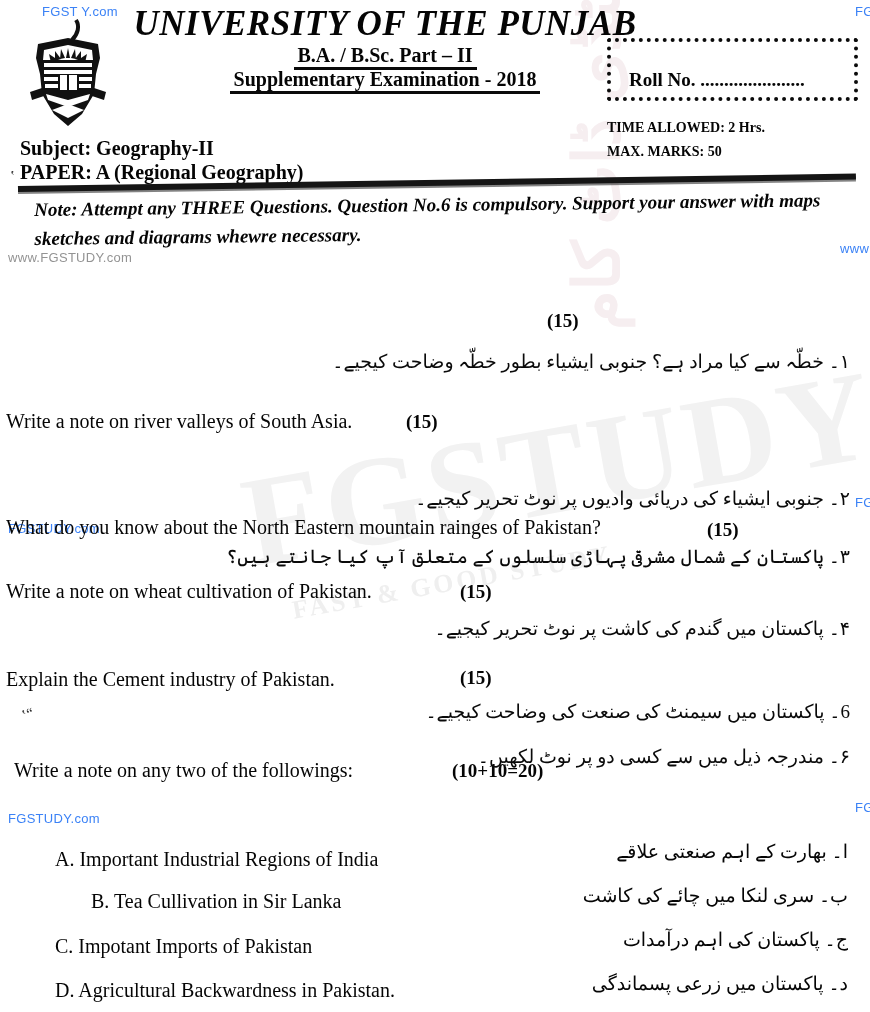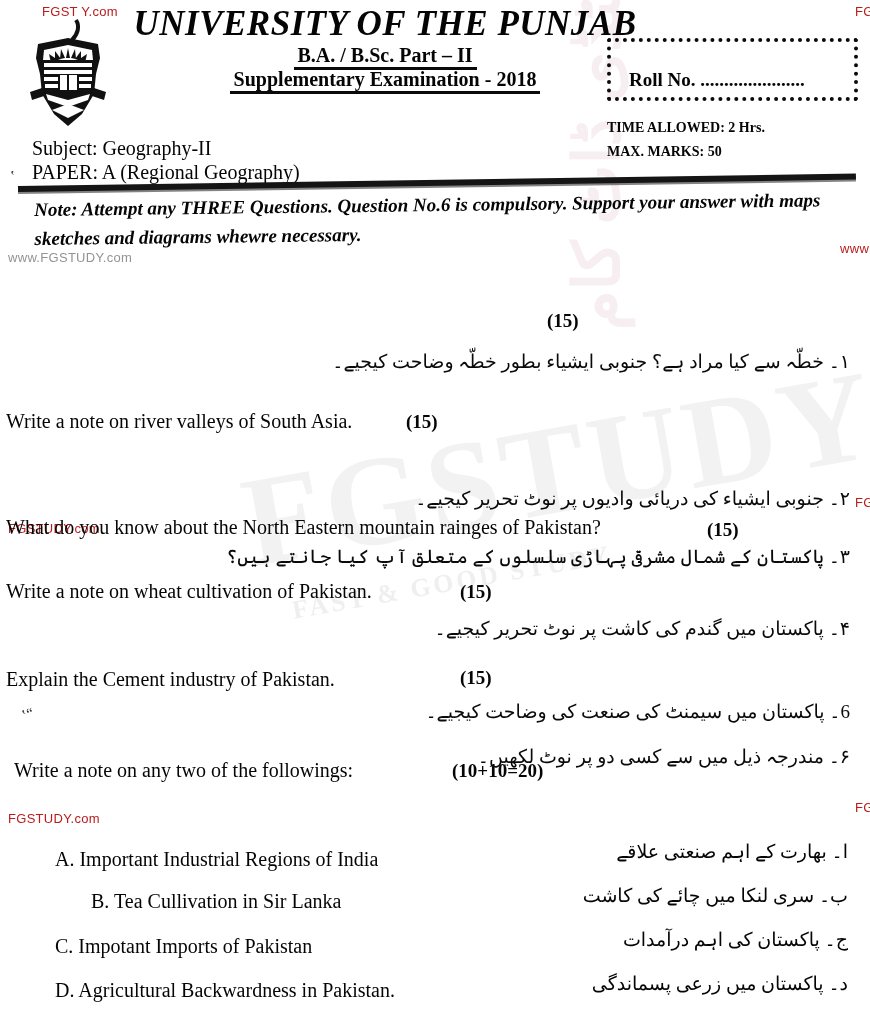--- a/index.html
+++ b/index.html
@@ -54,21 +54,21 @@
     font-weight: bold;
     color: #f6eef0;
     white-space: nowrap;
     transform: rotate(-90deg);
     transform-origin: left top;
     direction: rtl;
   }
   .wm-url {
     font-family: "Liberation Sans", sans-serif;
     font-size: 13px;
-    color: #b91c1c;
+    color: #3b82f6;
     letter-spacing: 0.3px;
     white-space: nowrap;
   }
   .wm-url.faint { color: #6f6f6f; opacity: .75; }
   .wm-crest  { left: 42px;  top: 4px;   font-size: 13px; }
   .wm-left1  { left: 8px;   top: 250px; }
   .wm-left2  { left: 8px;   top: 521px; }
   .wm-left3  { left: 8px;   top: 811px; }
   .wm-right1 { left: 855px; top: 4px; }
   .wm-right2 { left: 840px; top: 241px; }
@@ -136,23 +136,23 @@
     left: 607px;
     font-size: 14px;
     font-weight: bold;
     white-space: nowrap;
   }
   .timeallowed { top: 120px; }
   .maxmarks    { top: 144px; }
 
   .subject, .paper {
     position: absolute;
-    left: 32px;
+    left: 20px;
     font-size: 20px;
-    font-weight: normal;
+    font-weight: bold;
     white-space: nowrap;
   }
   .subject { top: 137px; }
   .paper   { top: 161px; }
 
   .divider {
     position: absolute;
     left: 18px;
     top: 186px;
     width: 838px;

